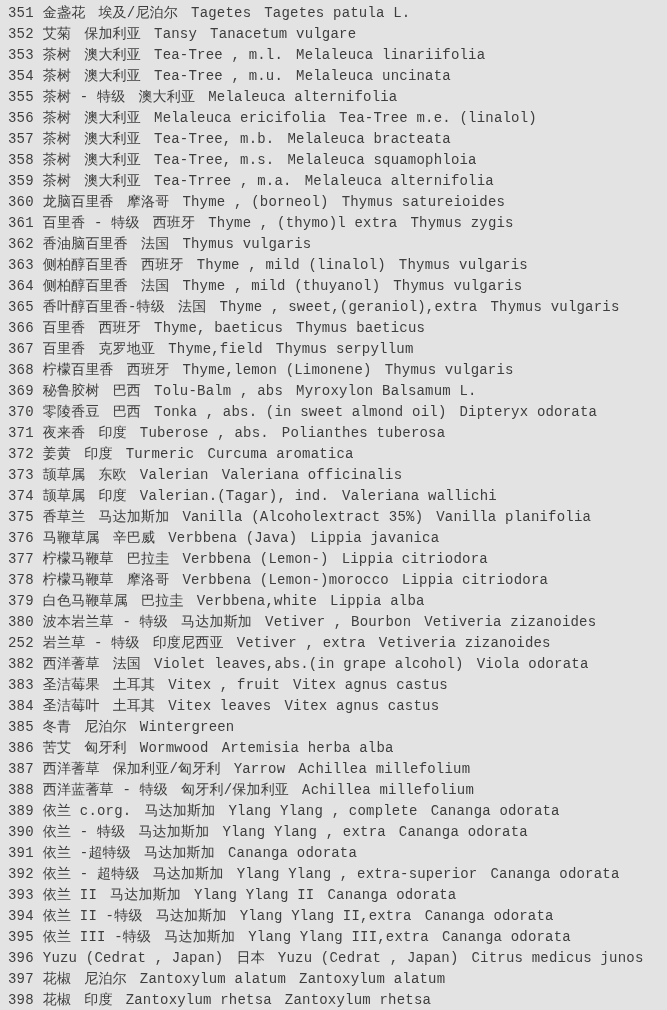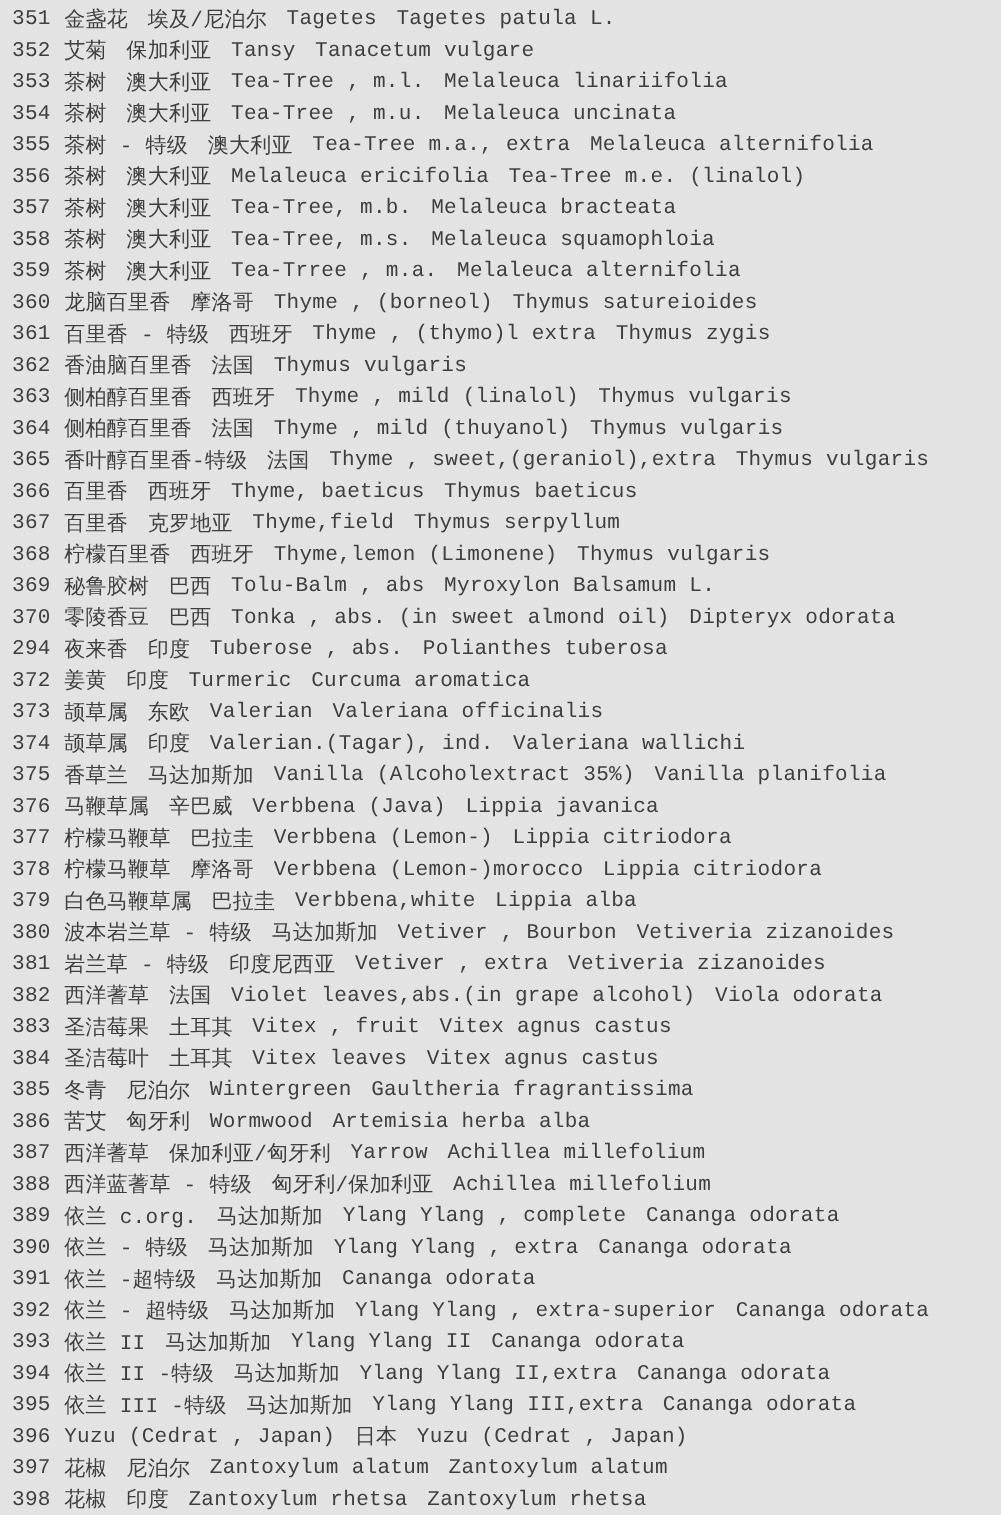--- a/index.html
+++ b/index.html
@@ -67,21 +67,20 @@
     <span class="cell">茶树</span>
     <span class="cell">澳大利亚</span>
     <span class="cell">Tea-Tree , m.u.</span>
     <span class="cell">Melaleuca uncinata</span>
   </div>
 
   <div class="row">
     <span class="cell cell-num">355</span>
     <span class="cell">茶树 - 特级</span>
     <span class="cell">澳大利亚</span>
-    <span class="cell">Tea-Tree m.a., extra</span>
     <span class="cell">Melaleuca alternifolia</span>
   </div>
 
   <div class="row">
     <span class="cell cell-num">356</span>
     <span class="cell">茶树</span>
     <span class="cell">澳大利亚</span>
     <span class="cell">Melaleuca ericifolia</span>
     <span class="cell">Tea-Tree m.e. (linalol)</span>
   </div>
@@ -191,21 +190,21 @@
 
   <div class="row">
     <span class="cell cell-num">370</span>
     <span class="cell">零陵香豆</span>
     <span class="cell">巴西</span>
     <span class="cell">Tonka , abs. (in sweet almond oil)</span>
     <span class="cell">Dipteryx odorata</span>
   </div>
 
   <div class="row">
-    <span class="cell cell-num">294</span>
+    <span class="cell cell-num">371</span>
     <span class="cell">夜来香</span>
     <span class="cell">印度</span>
     <span class="cell">Tuberose , abs.</span>
     <span class="cell">Polianthes tuberosa</span>
   </div>
 
   <div class="row">
     <span class="cell cell-num">372</span>
     <span class="cell">姜黄</span>
     <span class="cell">印度</span>
@@ -271,21 +270,21 @@
 
   <div class="row">
     <span class="cell cell-num">380</span>
     <span class="cell">波本岩兰草 - 特级</span>
     <span class="cell">马达加斯加</span>
     <span class="cell">Vetiver , Bourbon</span>
     <span class="cell">Vetiveria zizanoides</span>
   </div>
 
   <div class="row">
-    <span class="cell cell-num">381</span>
+    <span class="cell cell-num">252</span>
     <span class="cell">岩兰草 - 特级</span>
     <span class="cell">印度尼西亚</span>
     <span class="cell">Vetiver , extra</span>
     <span class="cell">Vetiveria zizanoides</span>
   </div>
 
   <div class="row">
     <span class="cell cell-num">382</span>
     <span class="cell">西洋蓍草</span>
     <span class="cell">法国</span>
@@ -307,21 +306,20 @@
     <span class="cell">土耳其</span>
     <span class="cell">Vitex leaves</span>
     <span class="cell">Vitex agnus castus</span>
   </div>
 
   <div class="row">
     <span class="cell cell-num">385</span>
     <span class="cell">冬青</span>
     <span class="cell">尼泊尔</span>
     <span class="cell">Wintergreen</span>
-    <span class="cell">Gaultheria fragrantissima</span>
   </div>
 
   <div class="row">
     <span class="cell cell-num">386</span>
     <span class="cell">苦艾</span>
     <span class="cell">匈牙利</span>
     <span class="cell">Wormwood</span>
     <span class="cell">Artemisia herba alba</span>
   </div>
 
@@ -393,20 +391,21 @@
     <span class="cell">马达加斯加</span>
     <span class="cell">Ylang Ylang III,extra</span>
     <span class="cell">Cananga odorata</span>
   </div>
 
   <div class="row">
     <span class="cell cell-num">396</span>
     <span class="cell">Yuzu (Cedrat , Japan)</span>
     <span class="cell">日本</span>
     <span class="cell">Yuzu (Cedrat , Japan)</span>
+    <span class="cell">Citrus medicus junos</span>
   </div>
 
   <div class="row">
     <span class="cell cell-num">397</span>
     <span class="cell">花椒</span>
     <span class="cell">尼泊尔</span>
     <span class="cell">Zantoxylum alatum</span>
     <span class="cell">Zantoxylum alatum</span>
   </div>
 

